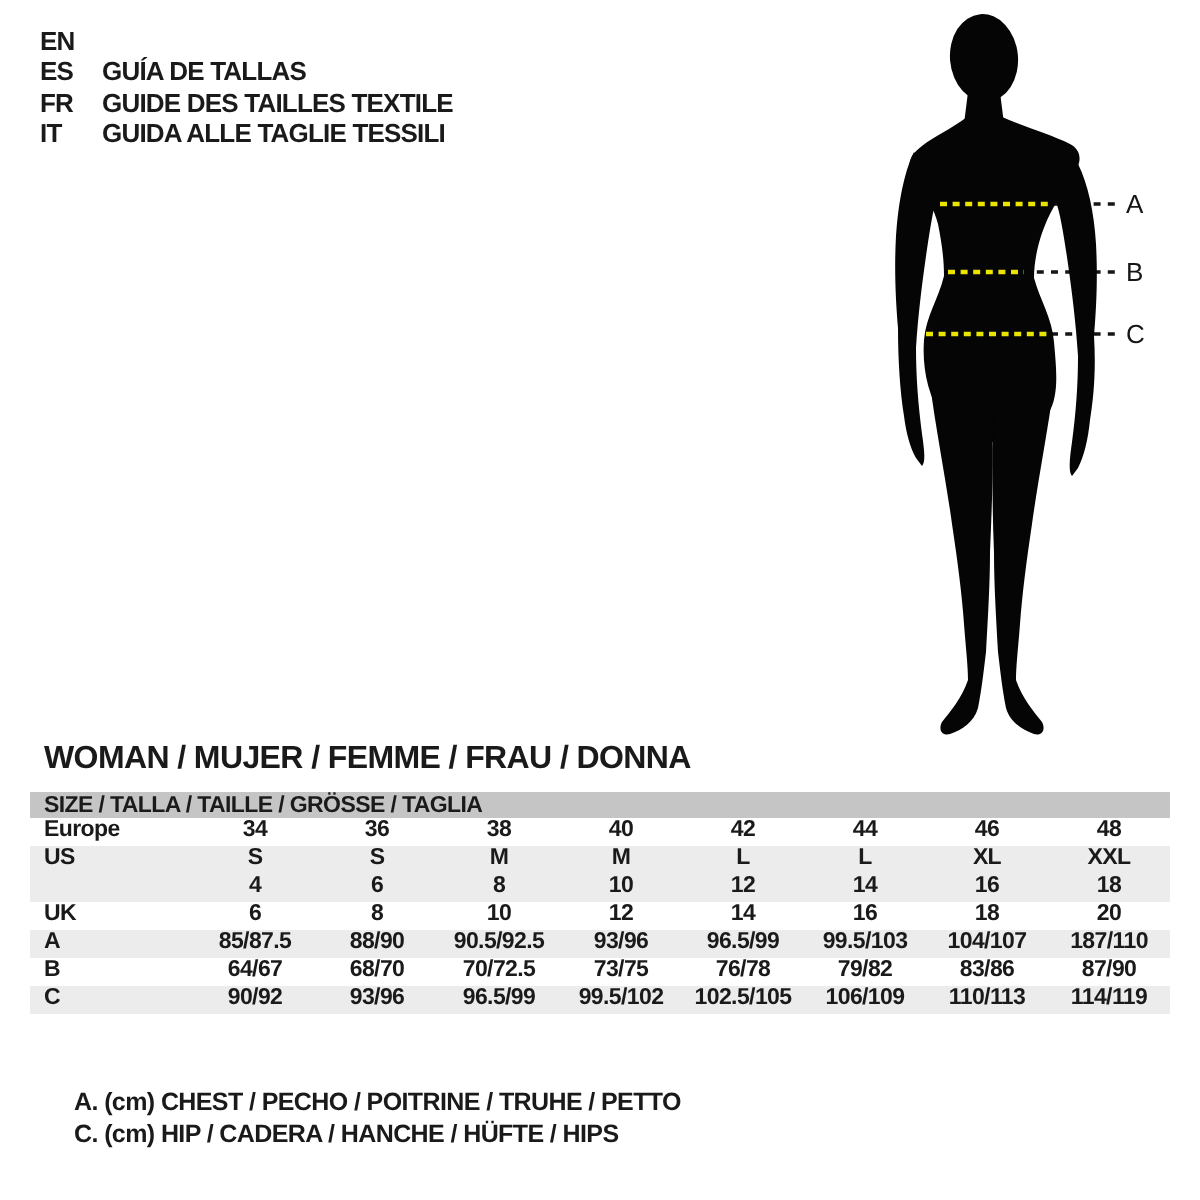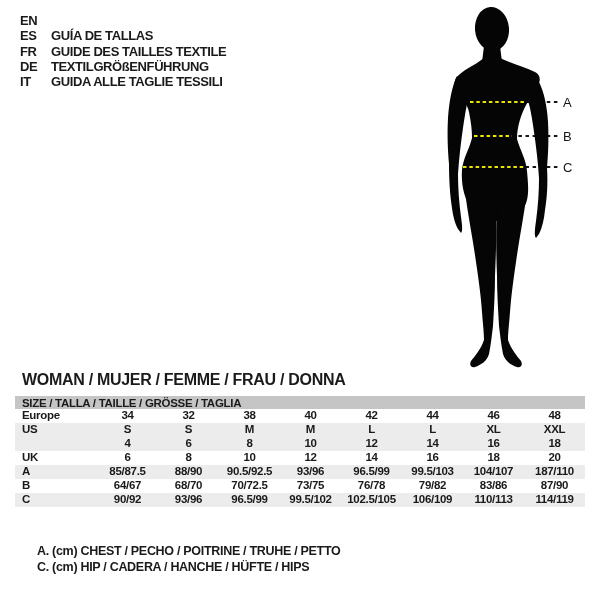--- a/index.html
+++ b/index.html
@@ -50,24 +50,20 @@
     <div class="lang-row">
       <span class="lang-code">EN</span>
     </div>
     <div class="lang-row">
       <span class="lang-code">ES</span>
       <span class="lang-label">GUÍA DE TALLAS</span>
     </div>
     <div class="lang-row">
       <span class="lang-code">FR</span>
       <span class="lang-label">GUIDE DES TAILLES TEXTILE</span>
-    </div>
-    <div class="lang-row">
-      <span class="lang-code">DE</span>
-      <span class="lang-label">TEXTILGRÖßENFÜHRUNG</span>
     </div>
     <div class="lang-row">
       <span class="lang-code">IT</span>
       <span class="lang-label">GUIDA ALLE TAGLIE TESSILI</span>
     </div>
   </div>
 
 <div class="figure-wrap">
   <svg viewBox="0 0 160 380">
 
@@ -159,21 +155,21 @@
   </svg>
 </div>
 
 <div class="section-title">WOMAN / MUJER / FEMME / FRAU / DONNA</div>
 
 <div class="size-table" id="size-table">
   <div class="t-header">SIZE / TALLA / TAILLE / GRÖSSE / TAGLIA</div>
 <div class="t-row">
       <div class="t-label">Europe</div>
       <div class="t-cell">34</div>
-      <div class="t-cell">32</div>
+      <div class="t-cell">36</div>
       <div class="t-cell">38</div>
       <div class="t-cell">40</div>
       <div class="t-cell">42</div>
       <div class="t-cell">44</div>
       <div class="t-cell">46</div>
       <div class="t-cell">48</div>
     </div>
     <div class="t-row shaded">
       <div class="t-label">US</div>
       <div class="t-cell">S</div>

